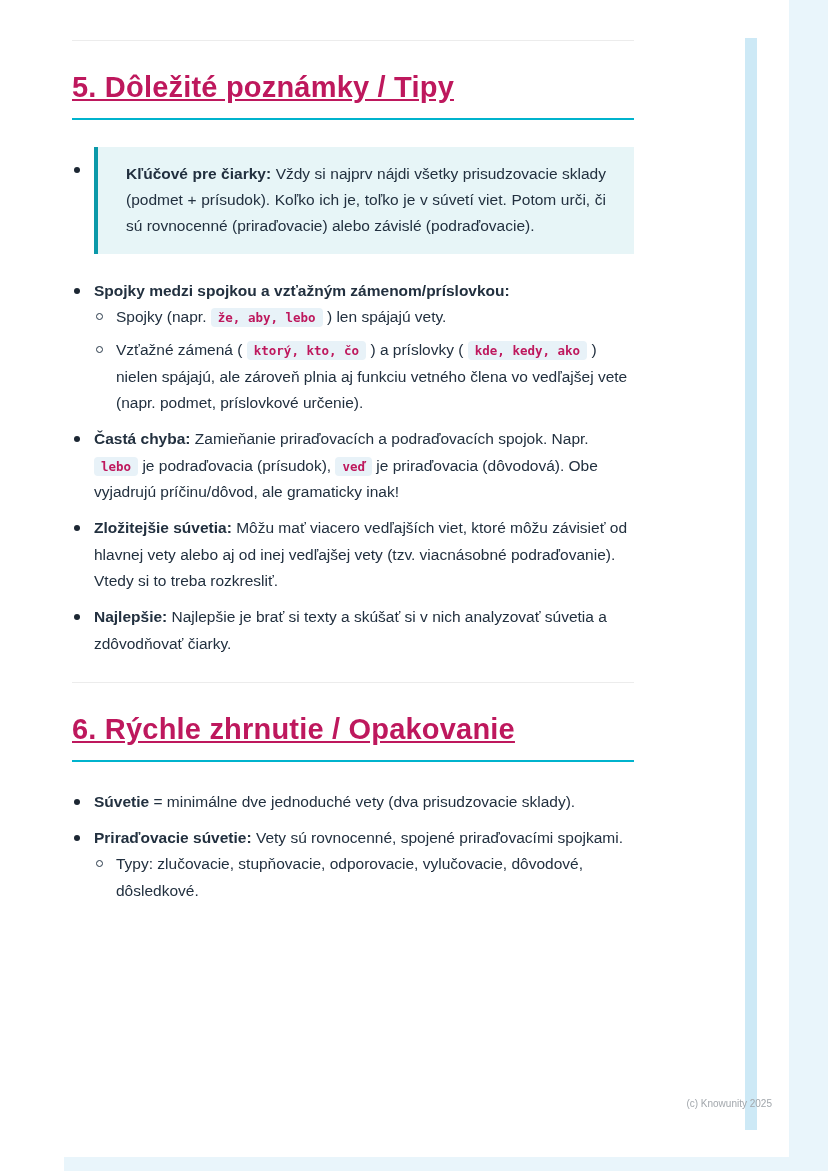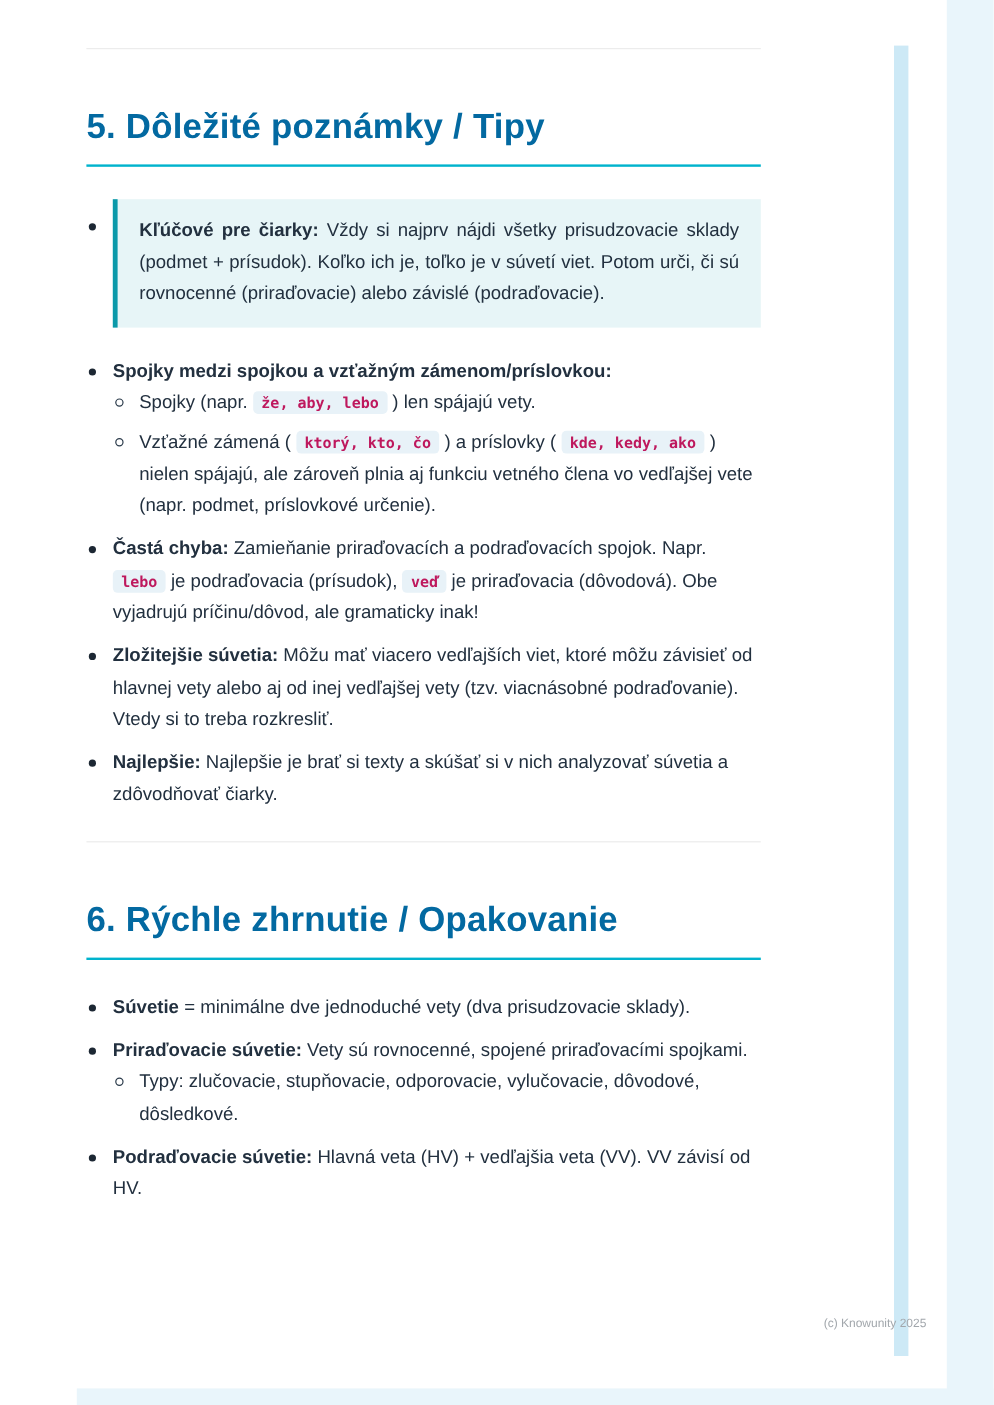--- a/index.html
+++ b/index.html
@@ -36,42 +36,43 @@
     width: 562px;
   }
   .top-hairline {
     margin-top: 40px;
     border-top: 1px solid #ececec;
   }
 
   .section-title {
     font-size: 29px;
     font-weight: 700;
-    color: #0369a1;
-    margin: 48px 0 13px 0;
+    color: #be185d;
+    margin: 29px 0 13px 0;
     letter-spacing: 0.2px;
     line-height: 1.2;
+    text-decoration: underline;
   }
   .title-rule {
     height: 2px;
     background: #00b3cd;
     margin-bottom: 27px;
   }
 
   
   .callout-item {
     position: relative;
     padding-left: 22px;
     margin-bottom: 24px;
   }
   .callout-item > .marker-dot { top: 20px; }
   .callout-box {
     background: #e7f5f7;
     border-left: 4px solid #0b99a9;
-    padding: 14px 18px;
+    padding: 14px 28px;
     font-size: 15.5px;
     line-height: 1.7;
     text-align: justify;
   }
 
   
   ul.list, ul.subs { list-style: none; margin: 0; padding: 0; }
   .b1 {
     position: relative;
     padding-left: 22px;
@@ -195,24 +196,20 @@
         <li class="b1">
           <span class="marker-dot"></span>
           <span class="rich"><span class="seg-b">Priraďovacie súvetie:</span><span class="seg-n"> Vety sú rovnocenné, spojené priraďovacími spojkami.</span></span>
           <ul class="subs">
             <li class="b2">
               <span class="marker-circle"></span>
               <span class="rich"><span class="seg-n">Typy: zlučovacie, stupňovacie, odporovacie, vylučovacie, dôvodové, dôsledkové.</span></span>
             </li>
           </ul>
         </li>
-        <li class="b1">
-          <span class="marker-dot"></span>
-          <span class="rich"><span class="seg-b">Podraďovacie súvetie:</span><span class="seg-n"> Hlavná veta (HV) + vedľajšia veta (VV). VV závisí od HV.</span></span>
-        </li>
       </ul>
     </section>
 
   </div>
 
   <div class="footer">(c) Knowunity 2025</div>
 
 </div>
 
 </body></html>

